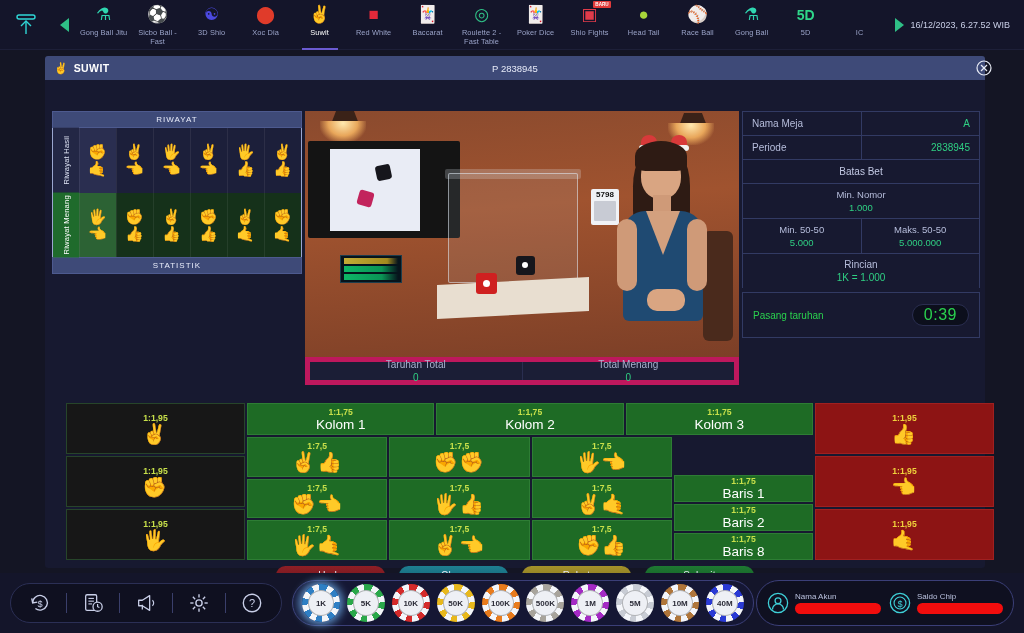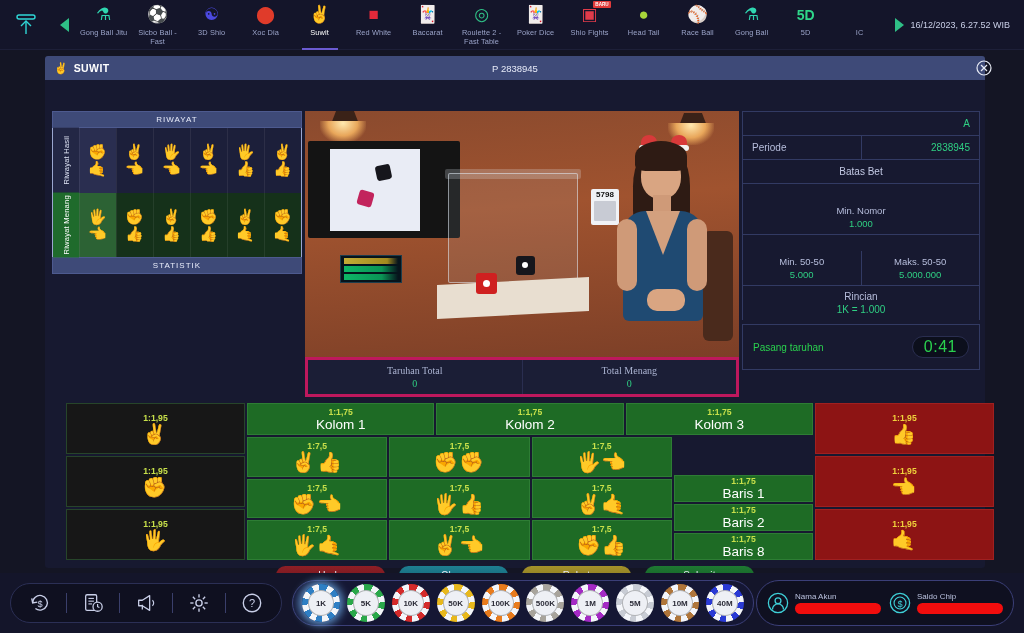--- a/index.html
+++ b/index.html
@@ -133,40 +133,40 @@
   .dealer-chest { position: absolute; left: 341px; top: 100px; width: 34px; height: 44px; background: #d3a07e; clip-path: polygon(50% 100%, 0 0, 100% 0); }
   .dealer-arm-l { position: absolute; left: 312px; top: 108px; width: 20px; height: 72px; background: #cf9a78; border-radius: 10px; }
   .dealer-arm-r { position: absolute; left: 382px; top: 108px; width: 20px; height: 72px; background: #cf9a78; border-radius: 10px; }
   .dealer-hands { position: absolute; left: 342px; top: 178px; width: 38px; height: 22px; background: #d9a582; border-radius: 10px; }
   .santa { position: absolute; top: 24px; width: 16px; height: 14px; background: #d83a3a; border-radius: 50% 50% 35% 35%; }
   .santa:after { content:''; position:absolute; left:-2px; bottom:-2px; width:20px; height:6px; background:#f2f2f2; border-radius:3px; }
   .chair { position: absolute; left: 398px; top: 120px; width: 30px; height: 110px; background: #4a2a1c; border-radius: 6px; }
 
   
   .totals {
-    position: absolute; left: 260px; top: 277px; width: 434px; height: 40px;
-    display: flex; border: 3px solid #be185d; background: #1b1e36; font-family: Liberation Serif, serif;
+    position: absolute; left: 260px; top: 277px; width: 434px; height: 28px;
+    display: flex; border: 5px solid #be185d; background: #1b1e36;
   }
   .total-cell { flex: 1; display: flex; flex-direction: column; align-items: center; justify-content: center; }
   .total-cell + .total-cell { border-left: 1px solid #2a2e50; }
   .total-cell .t-lbl { font-size: 10px; color: #aab2d0; }
   .total-cell .t-val { font-size: 10px; color: #2fcf83; margin-top: 2px; }
 
   
   .info {
     position: absolute; left: 697px; top: 31px; width: 238px; height: 286px;
     display: flex; flex-direction: column; font-size: 10px;
   }
   .i-row { display: flex; border: 1px solid #323a63; border-bottom: none; }
   .i-row:last-child { border-bottom: 1px solid #323a63; }
   .i-cell { flex: 1; padding: 6px 9px; color: #b7bedc; }
   .i-cell.r { text-align: right; color: #2fcf83; }
   .i-cell + .i-cell { border-left: 1px solid #323a63; }
   .i-full { text-align: center; padding: 6px; color: #c3c9e4; }
-  .i-two { display: flex; margin-top: 16px; }
+  .i-two { display: flex; }
   .i-two .c { flex: 1; text-align: center; padding: 5px 3px; }
   .i-two .c + .c { border-left: 1px solid #323a63; }
   .i-two .c .k { color: #b7bedc; font-size: 9.5px; }
   .i-two .c .v { color: #2fcf83; font-size: 9.5px; margin-top: 2px; }
   .i-rincian { text-align: center; padding: 5px; }
   .i-rincian .k { color: #b7bedc; }
   .i-rincian .v { color: #2fcf83; margin-top: 2px; }
   .i-timer {
     margin-top: 4px; border: 1px solid #323a63; height: 46px;
     display: flex; align-items: center; justify-content: space-between; padding: 0 10px;
@@ -474,20 +474,21 @@
           <div class="t-val">0</div>
         </div>
         <div class="total-cell">
           <div class="t-lbl">Total Menang</div>
           <div class="t-val">0</div>
         </div>
       </div>
 
       <div class="info">
         <div class="i-row">
+          <div class="i-cell">Nama Meja</div>
           <div class="i-cell r">A</div>
         </div>
         <div class="i-row">
           <div class="i-cell">Periode</div>
           <div class="i-cell r">2838945</div>
         </div>
         <div class="i-row">
           <div class="i-full" style="flex:1">Batas Bet</div>
         </div>
         <div class="i-row">
@@ -511,21 +512,21 @@
           </div>
         </div>
         <div class="i-row">
           <div class="i-rincian" style="flex:1">
             <div class="k">Rincian</div>
             <div class="v">1K = 1.000</div>
           </div>
         </div>
         <div class="i-timer">
           <div class="tl">Pasang taruhan</div>
-          <div class="tv">0:41</div>
+          <div class="tv">0:39</div>
         </div>
       </div>
 
       <div class="betgrid">
         <div class="bg-left" id="bgLeft">
             <div class="cell c-dark">
               <div class="odds">1:1,95</div>
               <div class="hands">✌</div>
             </div>
             <div class="cell c-dark">

